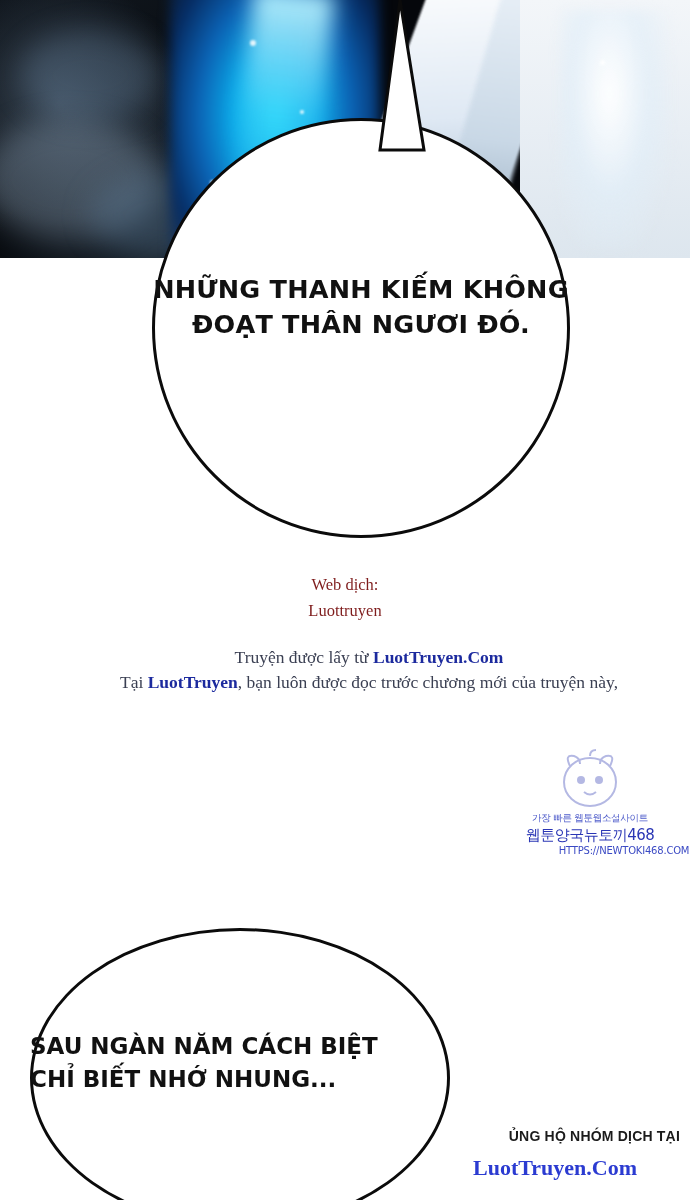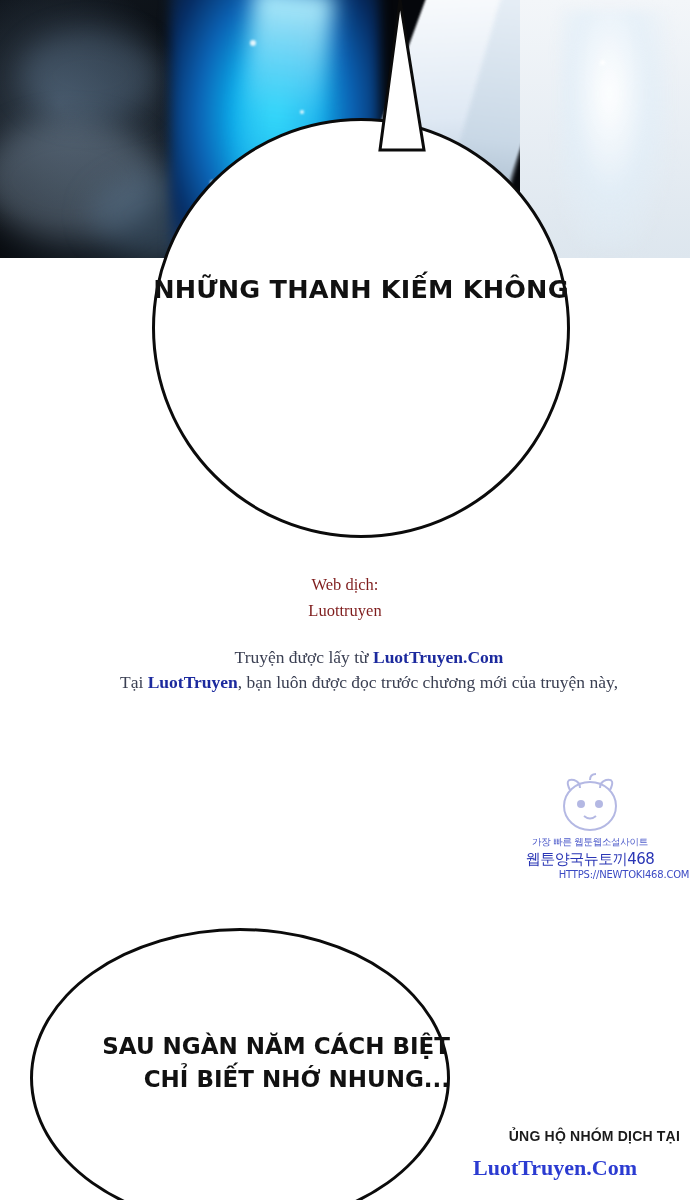--- a/index.html
+++ b/index.html
@@ -147,21 +147,21 @@
     border-radius: 50% / 50%;
     background: #ffffff;
     box-sizing: border-box;
     z-index: 5;
   }
   .bubble-text-bottom {
     position: absolute;
     left: 30px;
     top: 1030px;
     width: 420px;
-    text-align: right;
+    text-align: left;
     z-index: 7;
     color: #111111;
     font-family: "DejaVu Sans", sans-serif;
     font-weight: 700;
     font-size: 23px;
     line-height: 33px;
   }
 
   
   .credit-block {
@@ -196,21 +196,21 @@
   }
   .hl-red {
     color: #b01020;
     font-weight: 700;
   }
 
   
   .watermark {
     position: absolute;
     left: 520px;
-    top: 772px;
+    top: 748px;
     width: 140px;
     height: 130px;
     z-index: 4;
     text-align: center;
   }
   .wm-chibi {
     position: absolute;
     left: 30px;
     top: 0;
     width: 80px;
@@ -297,20 +297,21 @@
     <div class="art-spark" style="left:600px; top:60px; width:5px; height:5px;"></div>
     <div class="art-band-bottomfade"></div>
   </div>
 
   <svg class="bubble-tail-top" viewBox="0 0 80 160">
     <polygon points="40,0 20,150 64,150" fill="#ffffff" stroke="#0b0b0b" stroke-width="3"></polygon>
   </svg>
   <div class="bubble-top"></div>
   <div class="bubble-text-top">
     <div>NHỮNG THANH KIẾM KHÔNG</div>
+    <div>ĐOẠT THÂN NGƯƠI ĐÓ.</div>
   </div>
 
   <div class="credit-block">
     <div>Web dịch:</div>
     <div>Luottruyen</div>
   </div>
 
   <div class="promo-block">
     <div class="line1">
       <span>Truyện được lấy từ </span><span class="brand-dark">LuotTruyen.Com</span>

